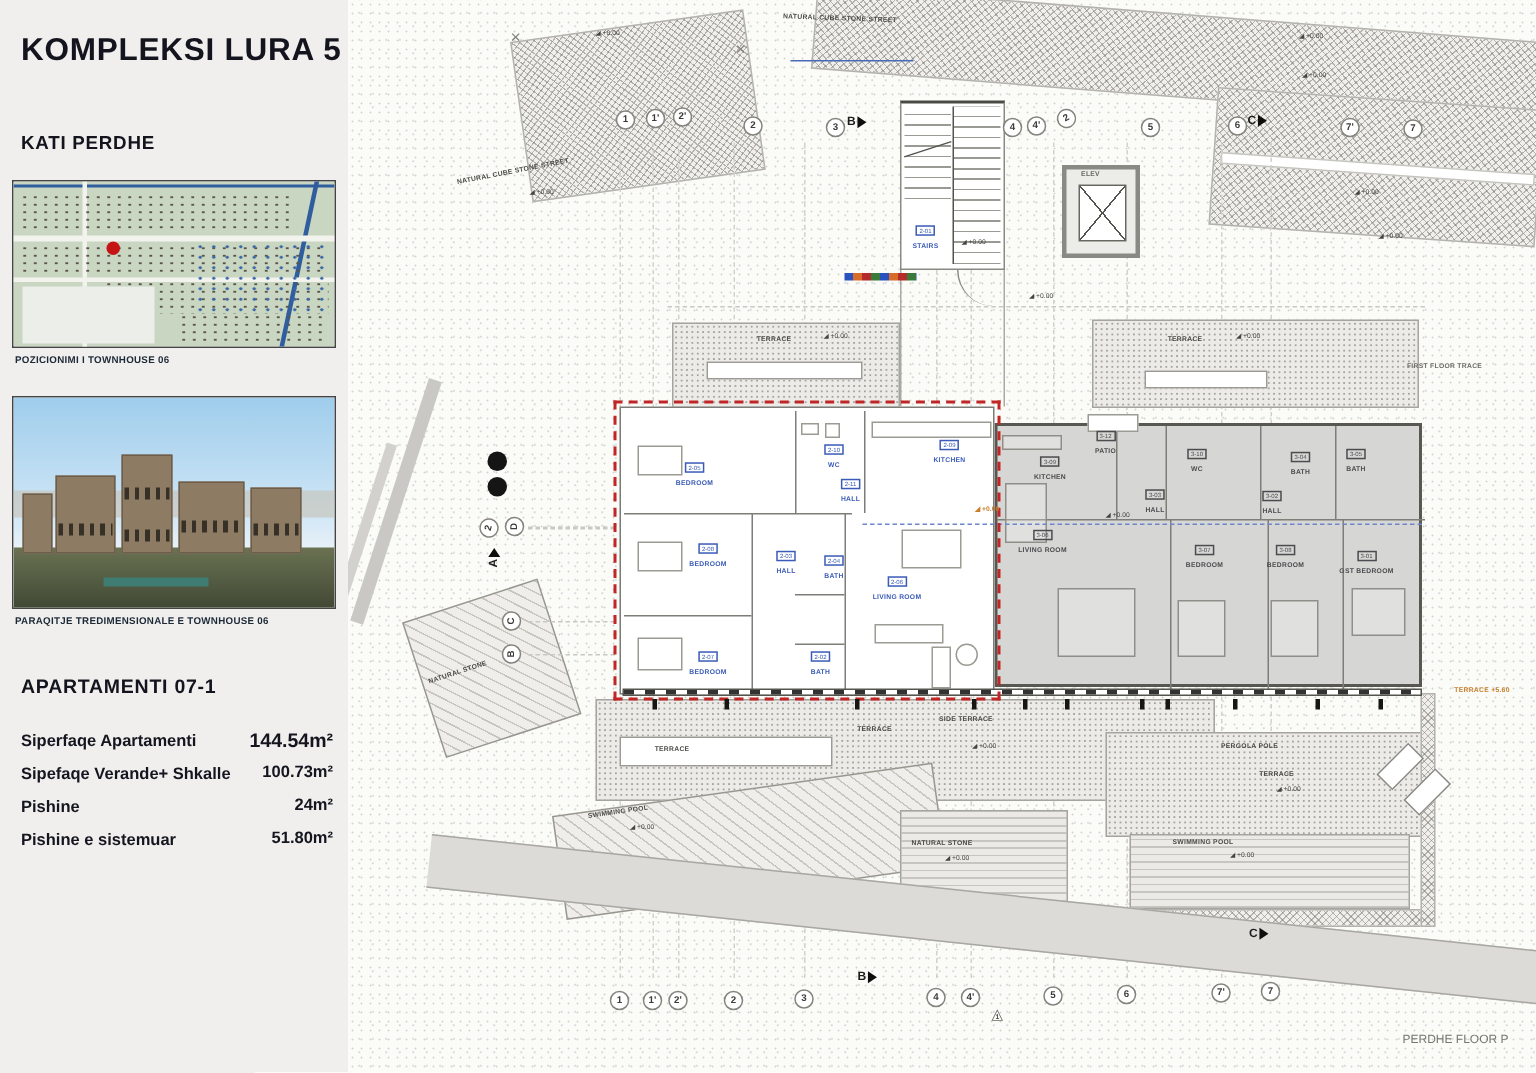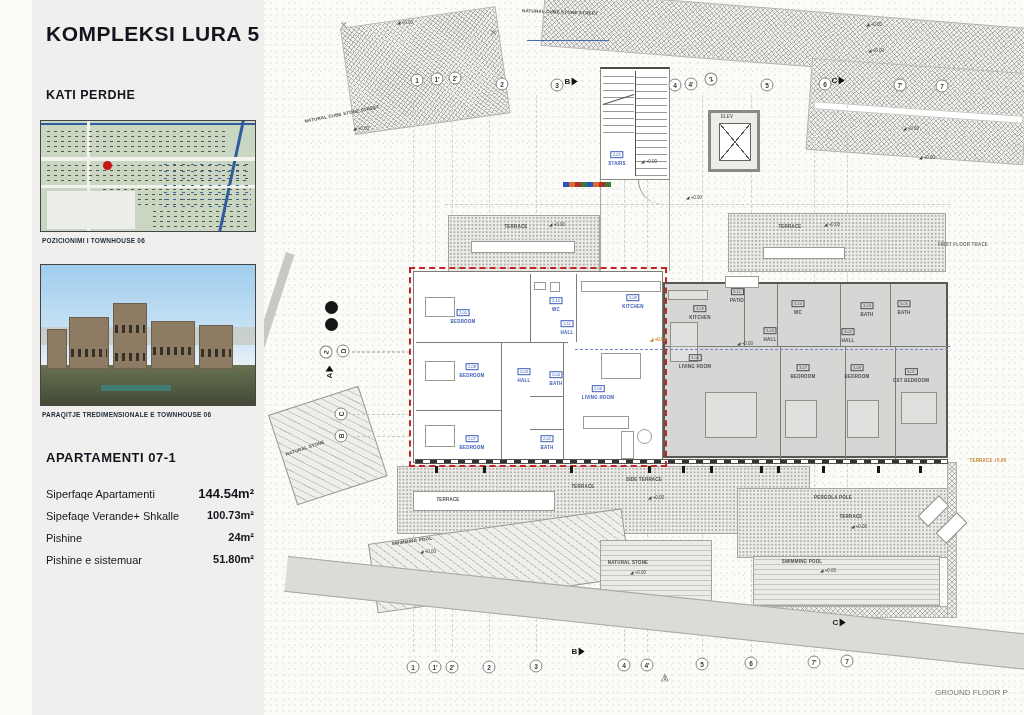--- a/index.html
+++ b/index.html
@@ -2,25 +2,25 @@
 <html><head>
 <meta charset="utf-8">
 <style>
   html,body{margin:0;padding:0;background:#ffffff;}
   #canvas{position:relative;width:1024px;height:715px;overflow:hidden;
           font-family:"Liberation Sans",sans-serif;background:#fbfbf8;}
   #canvas *{box-sizing:border-box;}
   .abs{position:absolute;}
 
   
-  .sidebar{position:absolute;left:0;top:0;width:232px;height:715px;background:#f0efed;z-index:6;margin-left:32px;}
+  .sidebar{position:absolute;left:0;top:0;width:232px;height:715px;background:#f0efed;z-index:6;}
   .ttl{position:absolute;left:14px;color:#14141e;font-weight:800;letter-spacing:.5px;white-space:nowrap;}
   .cap{position:absolute;left:10px;font-size:6.5px;font-weight:700;color:#1c2a38;letter-spacing:.2px;}
   .fig{position:absolute;left:8px;width:216px;overflow:hidden;border:1px solid #444;}
-  .statlbl{position:absolute;left:14px;font-size:11px;font-weight:400;color:#15151f;white-space:nowrap;}
+  .statlbl{position:absolute;left:14px;font-size:11px;font-weight:700;color:#15151f;white-space:nowrap;}
   .statval{position:absolute;right:10px;font-size:11px;font-weight:700;color:#15151f;text-align:right;}
 
   
   .maproot{position:relative;width:214px;height:110px;background:#c9d7c2;}
   .spk{position:absolute;background-image:radial-gradient(#5c5348 1px,transparent 1.3px);background-size:7px 5px;}
   .spkb{position:absolute;background-image:radial-gradient(#3a66a8 1px,transparent 1.3px);background-size:9px 7px;}
   
   .r3droot{position:relative;width:214px;height:140px;background:linear-gradient(180deg,#9fcdec,#cfe6f6 55%,#e8f1f8 72%);}
   .bld{position:absolute;background:#8d7b64;border:1px solid #6e5f4c;}
   .win{position:absolute;background-image:repeating-linear-gradient(90deg,rgba(40,35,28,.85) 0 3px,transparent 3px 7px);}
@@ -157,21 +157,21 @@
   <div class="abs" style="left:944px;top:513px;width:15px;height:30px;background:#fff;border:1px solid #8a8984;transform:rotate(45deg);z-index:3;"></div>
 
   <div class="abs" style="left:288px;top:556px;width:860px;height:36px;background:#dcdbd7;border-top:1px solid #a8a7a1;border-bottom:1px solid #a8a7a1;transform:rotate(6deg);transform-origin:0 0;z-index:2;"></div>
   <div class="abs" style="left:286px;top:252px;width:9px;height:170px;background:#c9c8c4;transform:rotate(18deg);transform-origin:0 0;z-index:1;"></div>
   <div class="abs" style="left:258px;top:295px;width:7px;height:190px;background:#d2d1cd;transform:rotate(18deg);transform-origin:0 0;z-index:1;"></div>
   <div class="abs dlines" style="left:268px;top:415px;width:95px;height:95px;transform:rotate(-18deg);transform-origin:0 0;z-index:1;"></div>
 
   <div class="abs" style="left:325px;top:301px;width:13px;height:13px;border-radius:50%;background:#151515;z-index:5;"></div>
   <div class="abs" style="left:325px;top:318px;width:13px;height:13px;border-radius:50%;background:#151515;z-index:5;"></div>
 
-  <div class="abs" style="left:935px;top:688px;font-size:8px;color:#76756e;font-weight:400;white-space:nowrap;z-index:6;">GROUND FLOOR P</div>
+  <div class="abs" style="left:935px;top:688px;font-size:8px;color:#76756e;font-weight:400;white-space:nowrap;z-index:6;">PERDHE FLOOR P</div>
 
   <div class="sidebar">
     <div class="ttl" style="top:22px;font-size:21px;">KOMPLEKSI  LURA 5</div>
     <div class="ttl" style="top:88px;font-size:12.5px;">KATI  PERDHE</div>
 
     <div class="fig" style="top:120px;height:112px;">
       <div class="maproot">
         <div class="abs" style="left:0;top:2px;width:214px;height:1.5px;background:#2f5d9e;"></div>
         <div class="abs" style="left:188px;top:-10px;width:3px;height:140px;background:#2f5d9e;transform:rotate(12deg);"></div>
         <div class="abs" style="left:0;top:36px;width:214px;height:4px;background:#f3f3ee;"></div>

